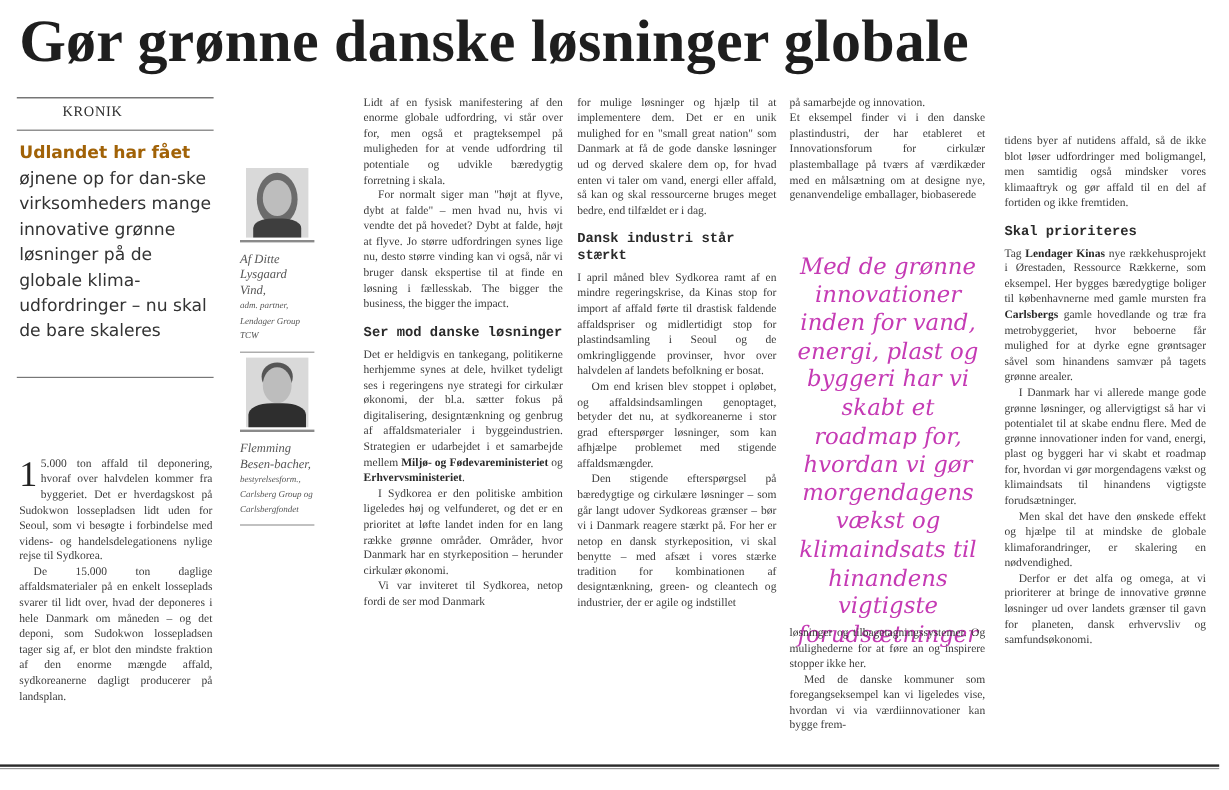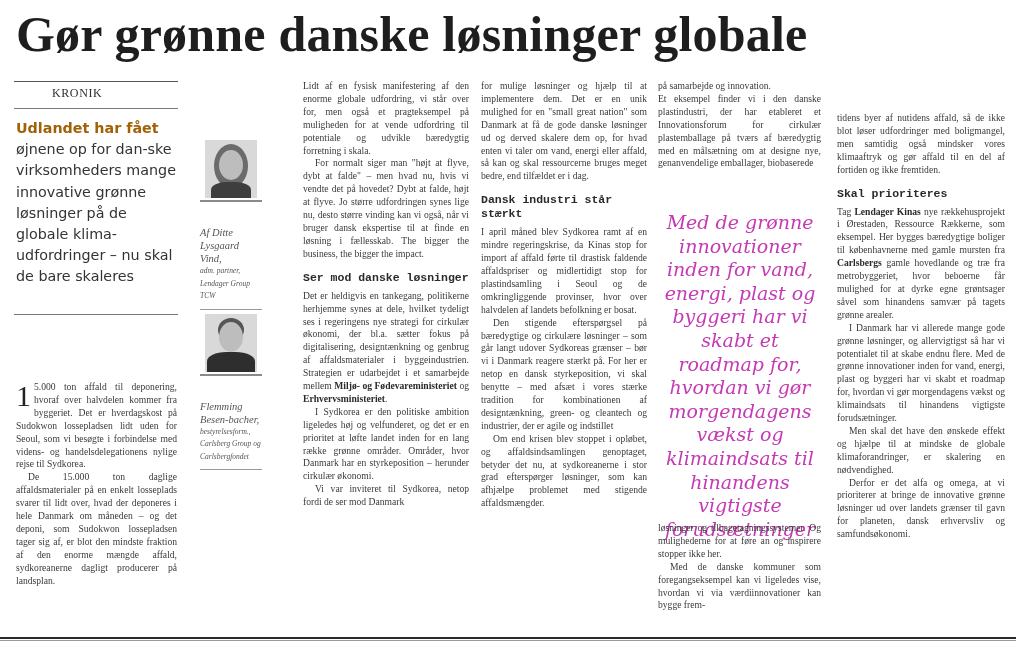--- a/index.html
+++ b/index.html
@@ -36,21 +36,21 @@
   .dropcap { float: left; font-size: 30px; line-height: 26px; margin: 2px 3px 0 0; color: #222; font-family: "Liberation Serif", serif; }
 
   
   .authors { position: absolute; left: 200px; top: 140px; width: 62px; }
   .photo { width: 52px; height: 58px; background: #d9d9d9; position: relative; overflow: hidden; margin-left: 5px; }
   .photo .head { position: absolute; border-radius: 50%; background: #6b6b6b; }
   .photo .face { position: absolute; border-radius: 50%; background: #bdbdbd; }
   .photo .body { position: absolute; border-radius: 40% 40% 0 0; background: #3e3e3e; }
   .author-rule { width: 62px; height: 2px; background: #8a8a8a; margin-top: 2px; }
   .author-name { font-family: "Liberation Serif", serif; font-style: italic; font-size: 10.5px; line-height: 13px;
-                 color: #555; margin-top: 24px; }
+                 color: #555; margin-top: 8px; }
   .author-title { font-family: "Liberation Serif", serif; font-style: italic; font-size: 7.5px; line-height: 12.5px; color: #555; }
   .author-sep { width: 62px; height: 1px; background: #999; margin: 6px 0 4px 0; }
 
   .col-2 { left: 303px; width: 166px; }
   .col-3 { left: 481px; width: 166px; }
   .col-4 { left: 658px; width: 163px; }
   .col-5 { left: 837px; width: 168px; margin-top: 32px; }
 
   .pullquote { position: absolute; left: 662px; top: 211px; width: 156px; text-align: center;
                font-family: "DejaVu Serif", serif; font-style: italic; font-size: 19px; line-height: 23.6px;
@@ -110,27 +110,27 @@
   <h3>Ser mod danske løsninger</h3>
   <p class="noindent"><span>Det er heldigvis en tankegang, politikerne herhjemme synes at dele, hvilket tydeligt ses i regeringens nye strategi for cirkulær økonomi, der bl.a. sætter fokus på digitalisering, designtænkning og genbrug af affaldsmaterialer i byggeindustrien. Strategien er udarbejdet i et samarbejde mellem </span><b>Miljø- og Fødevareministeriet</b><span> og </span><b>Erhvervsministeriet</b><span>.</span></p>
   <p>I Sydkorea er den politiske ambition ligeledes høj og velfunderet, og det er en prioritet at løfte landet inden for en lang række grønne områder. Områder, hvor Danmark har en styrkeposition – herunder cirkulær økonomi.</p>
   <p>Vi var inviteret til Sydkorea, netop fordi de ser mod Danmark</p>
 </div>
 
 <div class="col col-3">
   <p class="noindent">for mulige løsninger og hjælp til at implementere dem. Det er en unik mulighed for en "small great nation" som Danmark at få de gode danske løsninger ud og derved skalere dem op, for hvad enten vi taler om vand, energi eller affald, så kan og skal ressourcerne bruges meget bedre, end tilfældet er i dag.</p>
   <h3>Dansk industri står stærkt</h3>
   <p class="noindent">I april måned blev Sydkorea ramt af en mindre regeringskrise, da Kinas stop for import af affald førte til drastisk faldende affaldspriser og midlertidigt stop for plastindsamling i Seoul og de omkringliggende provinser, hvor over halvdelen af landets befolkning er bosat.</p>
+  <p>Om end krisen blev stoppet i opløbet, og affaldsindsamlingen genoptaget, betyder det nu, at sydkoreanerne i stor grad efterspørger løsninger, som kan afhjælpe problemet med stigende affaldsmængder.</p>
   <p>Den stigende efterspørgsel på bæredygtige og cirkulære løsninger – som går langt udover Sydkoreas grænser – bør vi i Danmark reagere stærkt på. For her er netop en dansk styrkeposition, vi skal benytte – med afsæt i vores stærke tradition for kombinationen af designtænkning, green- og cleantech og industrier, der er agile og indstillet</p>
-  <p>Om end krisen blev stoppet i opløbet, og affaldsindsamlingen genoptaget, betyder det nu, at sydkoreanerne i stor grad efterspørger løsninger, som kan afhjælpe problemet med stigende affaldsmængder.</p>
 </div>
 
 <div class="col col-4">
   <p class="noindent">på samarbejde og innovation.</p>
-  <p class="noindent">Et eksempel finder vi i den danske plastindustri, der har etableret et Innovationsforum for cirkulær plastemballage på tværs af bæredygtig med en målsætning om at designe nye, genanvendelige emballager, biobaserede</p>
+  <p class="noindent">Et eksempel finder vi i den danske plastindustri, der har etableret et Innovationsforum for cirkulær plastemballage på tværs af værdikæder med en målsætning om at designe nye, genanvendelige emballager, biobaserede</p>
 </div>
 
 <div class="pullquote">Med de grønne innovationer inden for vand, energi, plast og byggeri har vi skabt et roadmap for, hvordan vi gør morgendagens vækst og klimaindsats til hinandens vigtigste forudsætninger</div>
 
 <div class="col col-4b">
   <p class="noindent">løsninger og tilbagetagningssystemer. Og mulighederne for at føre an og inspirere stopper ikke her.</p>
   <p>Med de danske kommuner som foregangseksempel kan vi ligeledes vise, hvordan vi via værdiinnovationer kan bygge frem-</p>
 </div>
 
 <div class="col col-5">

